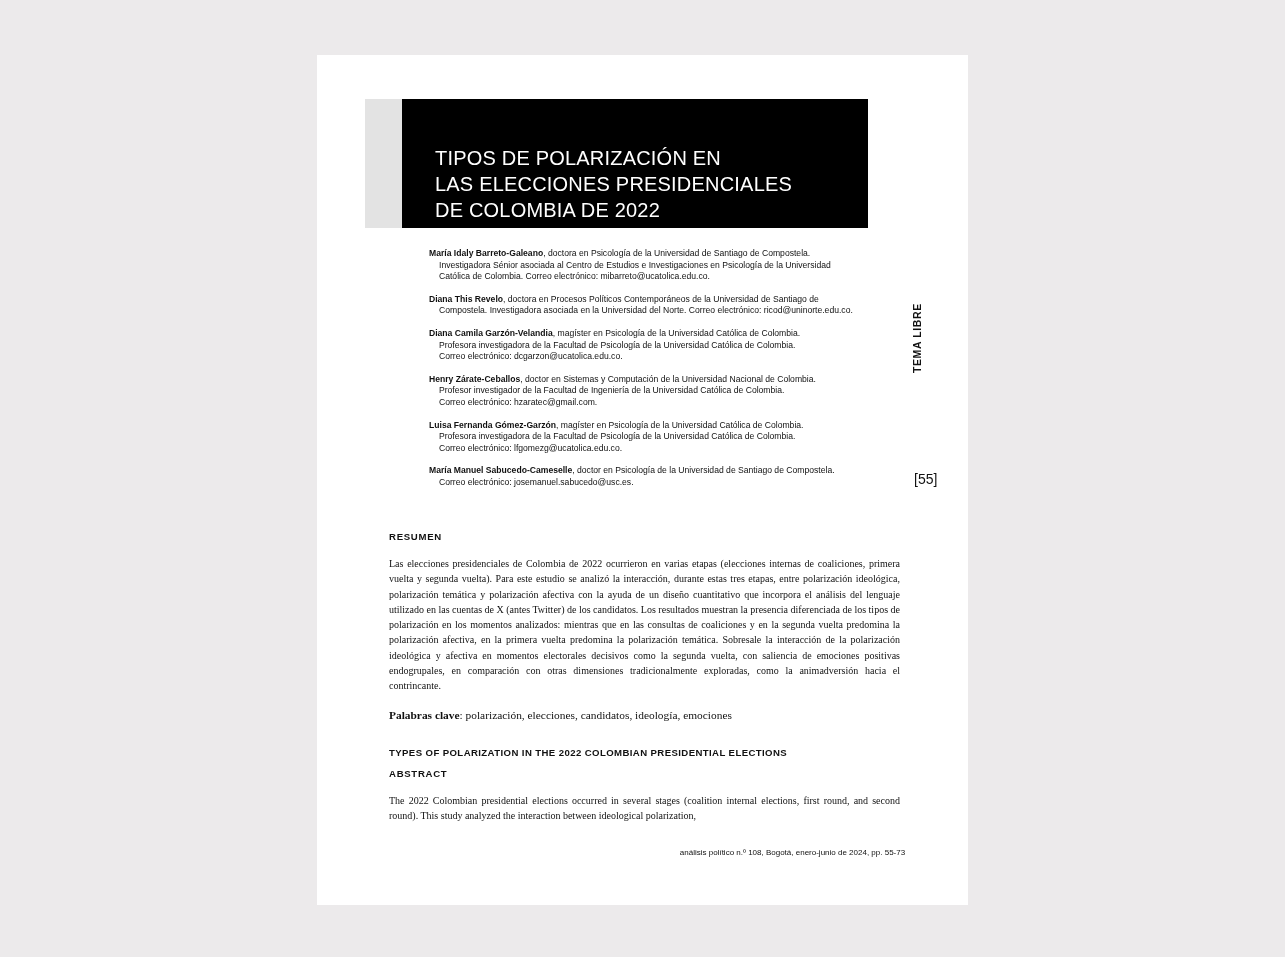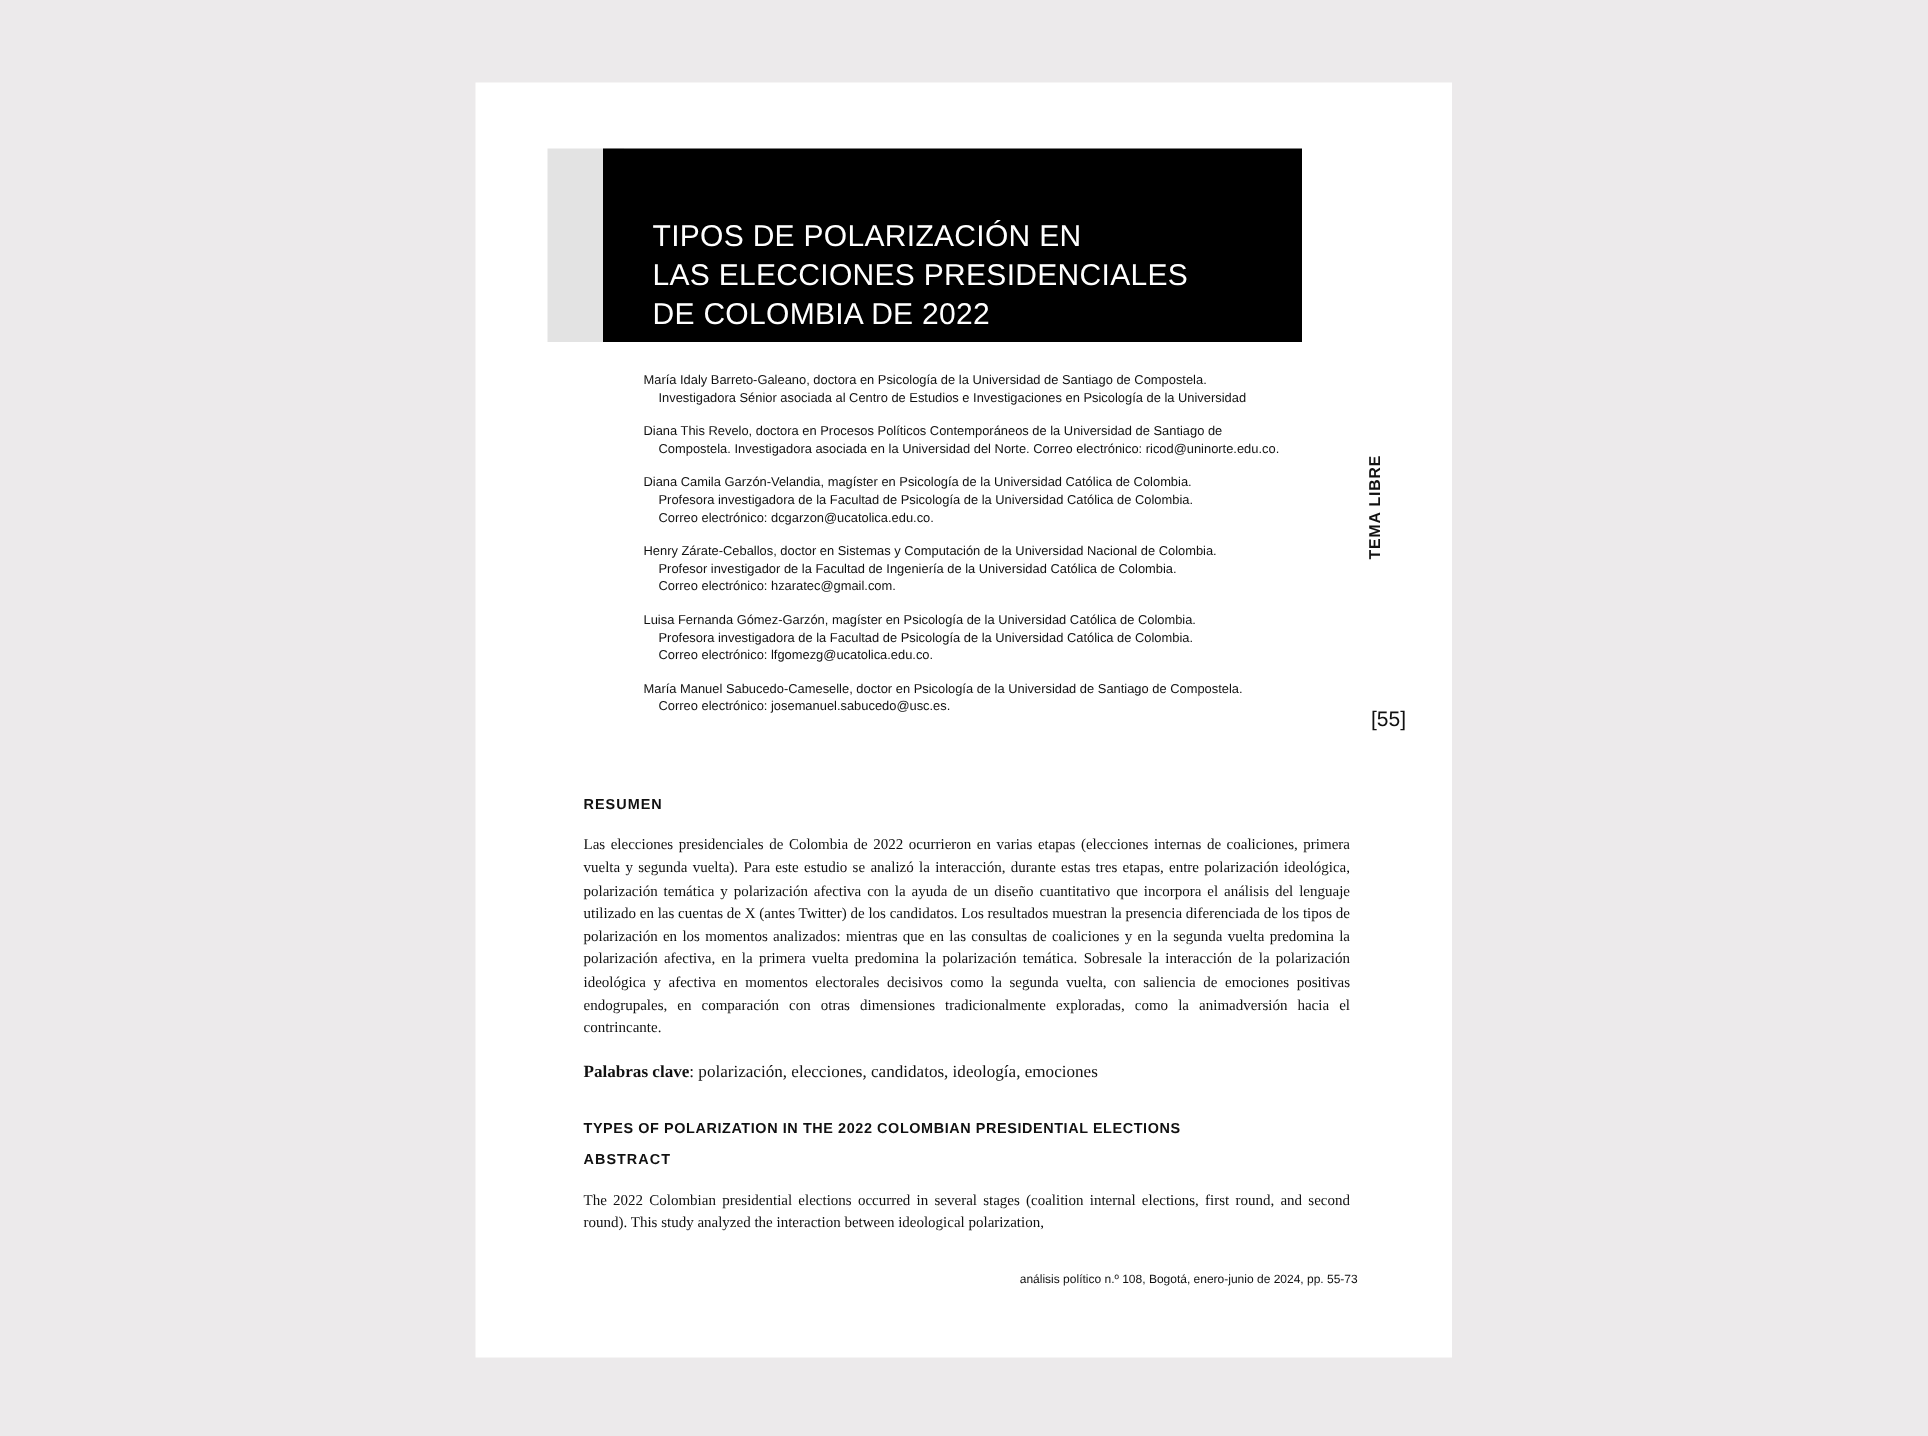--- a/index.html
+++ b/index.html
@@ -81,21 +81,21 @@
     left: 112px;
     top: 193px;
     width: 470px;
   }
   .author {
     margin-bottom: 11px;
     font-size: 8.6px;
     line-height: 11.6px;
     color: #111;
   }
-  .author .aname { font-weight: normal; }
+  .author .aname { font-weight: bold; }
   .author .l2, .author .l3 { display: block; padding-left: 10px; }
   
   #body {
     position: absolute;
     left: 72px;
     top: 476px;
     width: 511px;
   }
   .sec-head {
     font-size: 9.6px;
@@ -151,20 +151,21 @@
 DE COLOMBIA DE 2022</div>
   </div>
 
   <div id="side-label">TEMA LIBRE</div>
   <div id="page-number">[55]</div>
 
   <div id="authors">
     <div class="author">
       <span class="aname">María Idaly Barreto-Galeano</span><span>, doctora en Psicología de la Universidad de Santiago de Compostela.</span>
       <span class="l2">Investigadora Sénior asociada al Centro de Estudios e Investigaciones en Psicología de la Universidad</span>
+      <span class="l3">Católica de Colombia. Correo electrónico: mibarreto@ucatolica.edu.co.</span>
     </div>
     <div class="author">
       <span class="aname">Diana This Revelo</span><span>, doctora en Procesos Políticos Contemporáneos de la Universidad de Santiago de</span>
       <span class="l2">Compostela. Investigadora asociada en la Universidad del Norte. Correo electrónico: ricod@uninorte.edu.co.</span>
     </div>
     <div class="author">
       <span class="aname">Diana Camila Garzón-Velandia</span><span>, magíster en Psicología de la Universidad Católica de Colombia.</span>
       <span class="l2">Profesora investigadora de la Facultad de Psicología de la Universidad Católica de Colombia.</span>
       <span class="l3">Correo electrónico: dcgarzon@ucatolica.edu.co.</span>
     </div>

